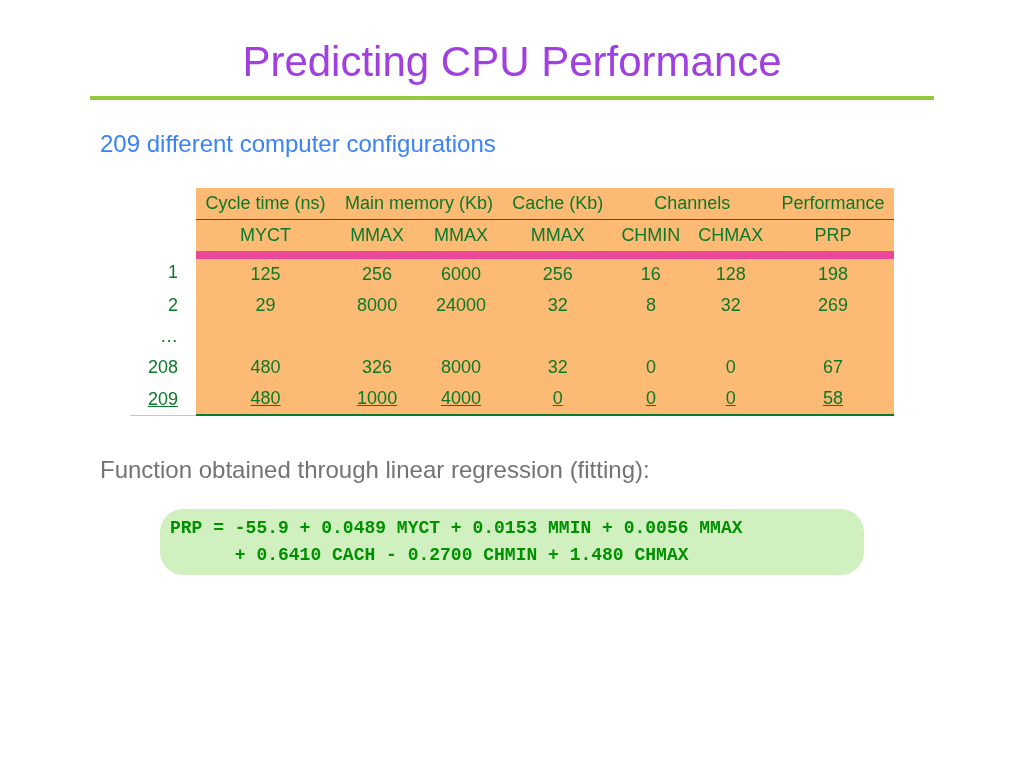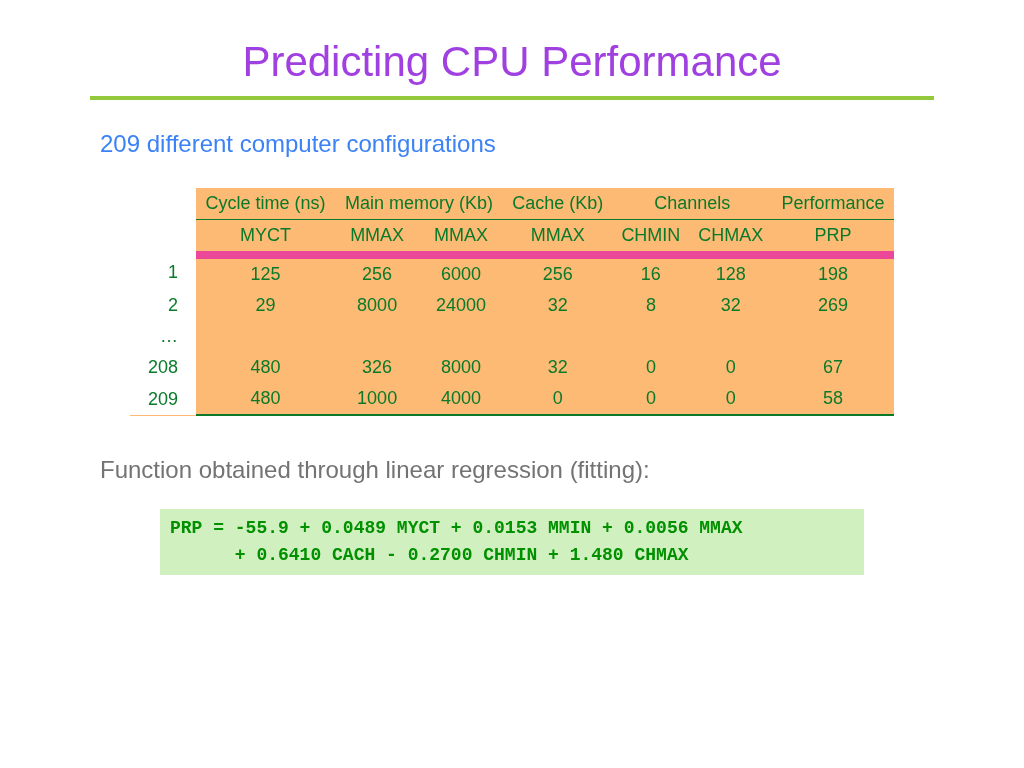--- a/index.html
+++ b/index.html
@@ -55,20 +55,21 @@
     width: 40px;
   }
   .grp-row td {
     border-bottom: 1px solid #0a7a2a;
   }
   .head-row td {
     border-bottom: 8px solid #ec4899;
   }
   .last-row td {
     border-bottom: 2px solid #0a7a2a;
+    text-decoration: underline;
   }
   .last-row .row-idx {
     border-bottom: none;
   }
   .grp-row .row-idx, .head-row .row-idx {
     border-bottom: none;
     background: #ffffff;
   }
   .ellipsis-row td {
     text-align: left;
@@ -85,20 +86,21 @@
   .formula {
     margin: 0 100px;
     background: #d0f0c0;
     color: #009000;
     font-family: "Courier New", monospace;
     font-weight: bold;
     font-size: 18px;
     padding: 6px 10px;
     line-height: 1.5;
     white-space: pre;
+    border-radius: 23px;
   }
 </style>
 </head>
 <body>
 
 <div class="slide">
   <h1 class="title">Predicting CPU Performance</h1>
   <hr class="rule">
   <div class="subtitle">209 different computer configurations</div>
 

